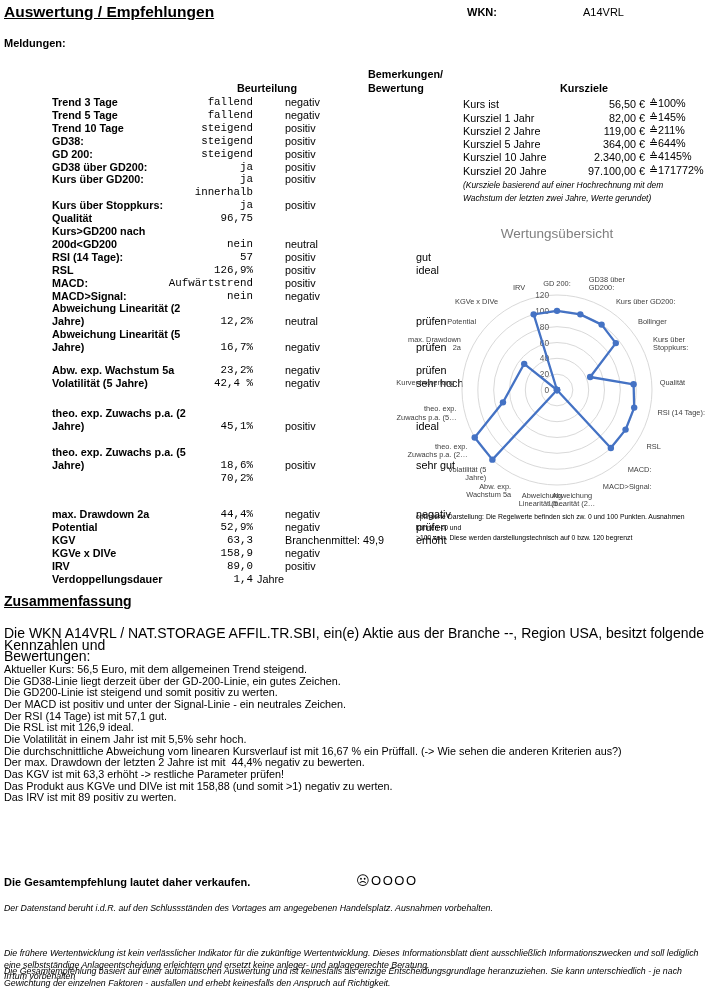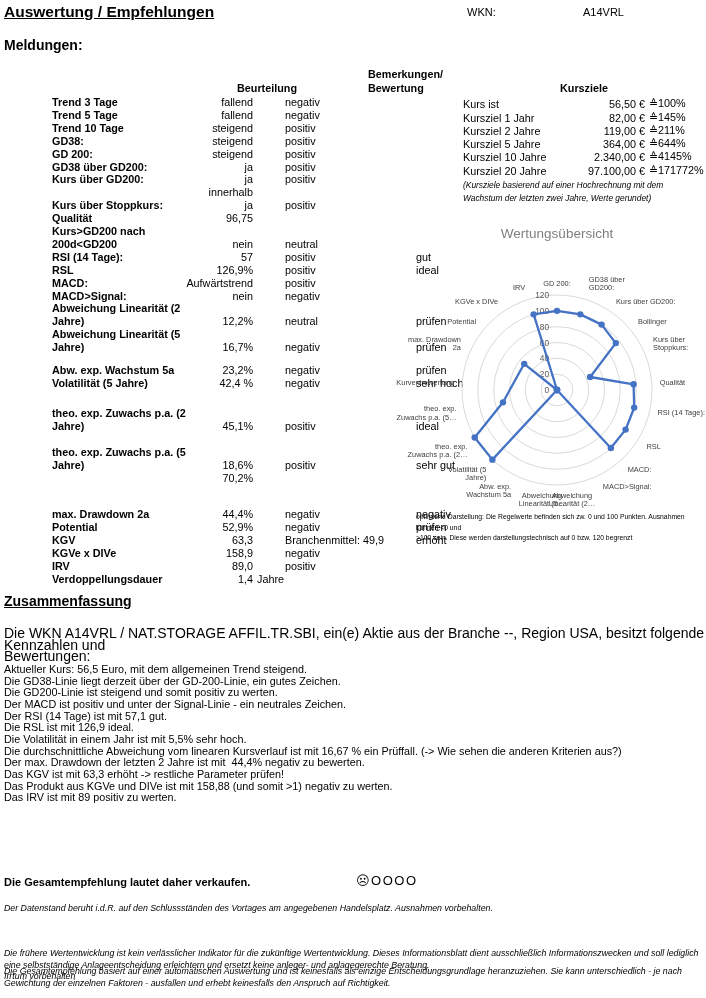--- a/index.html
+++ b/index.html
@@ -4,33 +4,33 @@
 <style>
   html,body{margin:0;padding:0;}
   body{
     width:706px;height:998px;position:relative;background:#ffffff;color:#000;
     font-family:"Liberation Sans","DejaVu Sans",sans-serif;overflow:hidden;
   }
   .abs{position:absolute;}
   .pre{white-space:pre-line;}
   
   #doc-title{left:4px;top:3px;font-size:15.5px;font-weight:bold;text-decoration:underline;}
-  #wkn-label{left:467px;top:6px;font-size:11px;font-weight:normal;}
+  #wkn-label{left:467px;top:6px;font-size:11px;font-weight:bold;}
   #wkn-value{left:583px;top:6px;font-size:11px;}
-  #meldungen{left:4px;top:37px;font-size:14px;font-weight:bold;}
+  #meldungen{left:4px;top:37px;font-size:11px;font-weight:bold;}
   
   .colhead{font-size:10.8px;font-weight:bold;}
   #h-beurteilung{left:237px;top:82px;}
   #h-bemerkungen{left:368px;top:68px;line-height:13.5px;}
   #h-kursziele{left:544px;top:82px;width:80px;text-align:center;}
   
   #main-table{left:0;top:96px;width:706px;font-size:10.8px;line-height:12.9px;padding-left:48px;}
   .t-row{position:relative;min-height:12.9px;}
   .t-label{margin-left:4px;max-width:235px;white-space:pre-line;font-weight:bold;}
-  .t-val{position:absolute;left:100px;width:105px;bottom:0;text-align:right;}
+  .t-val{position:absolute;left:100px;width:105px;bottom:0;text-align:right;font-family:Liberation Mono, monospace;}
   .t-unit{position:absolute;left:209px;bottom:0;}
   .t-beu{position:absolute;left:237px;bottom:0;}
   .t-bem{position:absolute;left:368px;bottom:0;}
   
   #kursziele{left:463px;top:98px;width:243px;font-size:10.8px;}
   .k-row{position:relative;height:13.3px;}
   .k-label{position:absolute;left:0;bottom:1px;text-align:right;}
   .k-amount{position:absolute;left:0;width:182px;bottom:1px;text-align:right;}
   .k-pct{position:absolute;left:186px;bottom:1px;white-space:nowrap;}
   #k-note{margin-top:1px;font-style:italic;font-size:8.4px;line-height:13px;white-space:pre-line;width:260px;}

